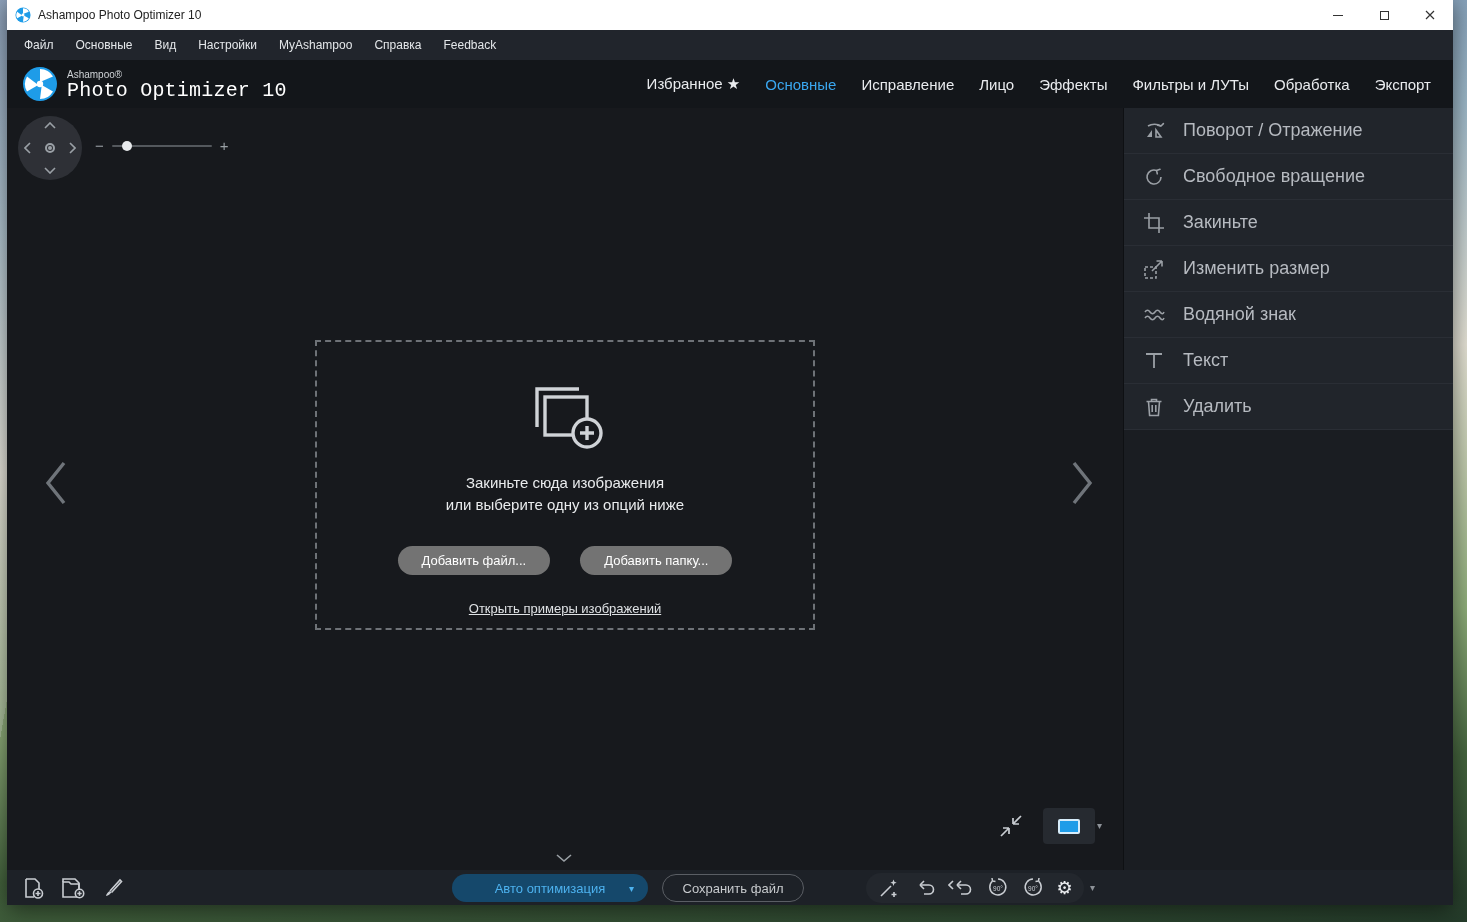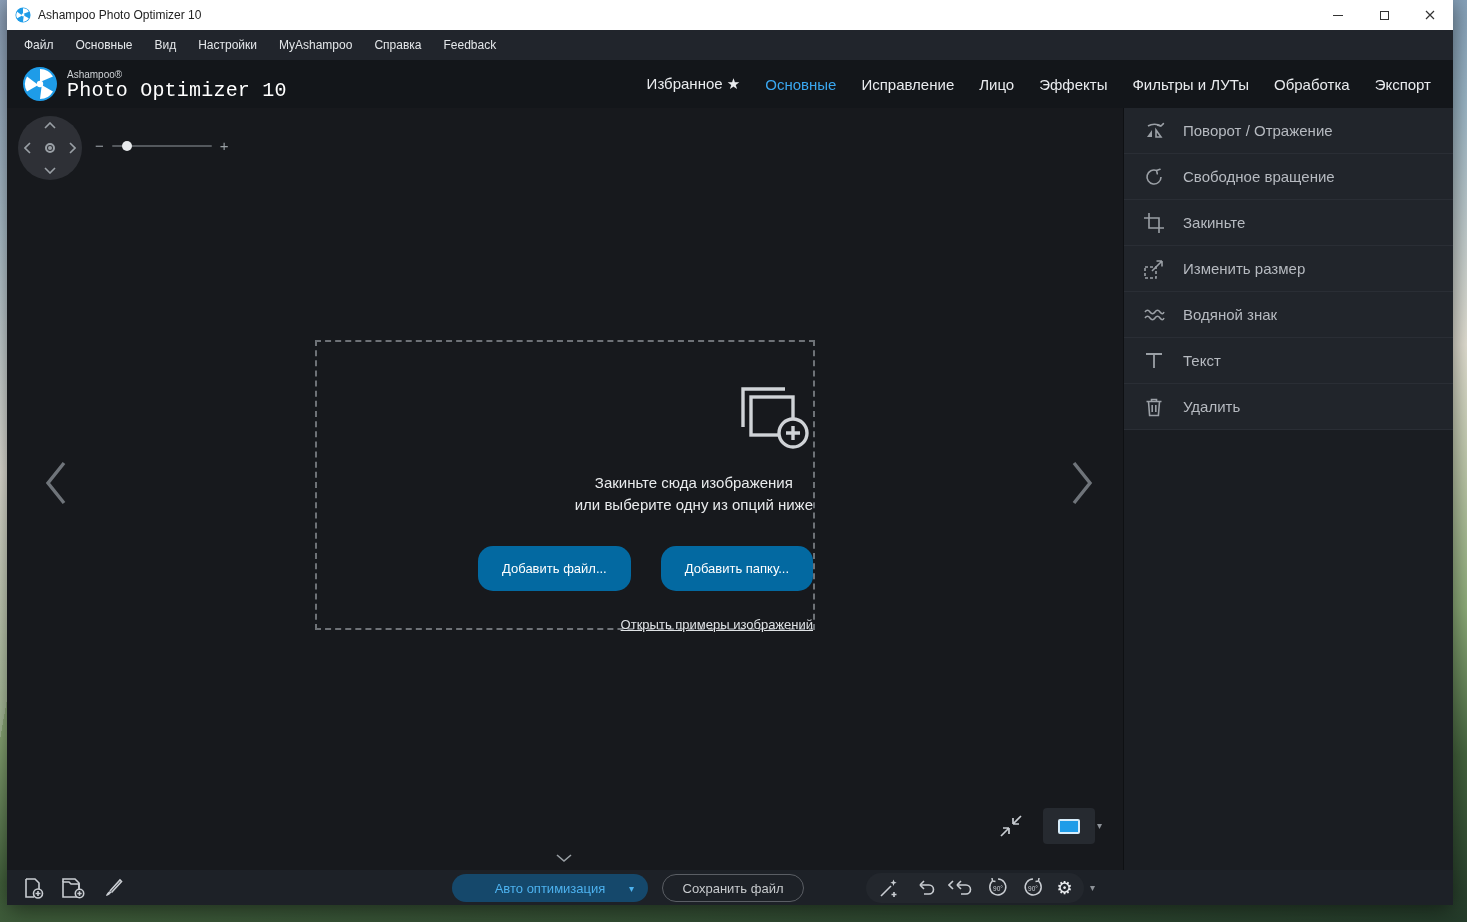--- a/index.html
+++ b/index.html
@@ -53,32 +53,32 @@
   .zoom { position:absolute; left:88px; top:30px; display:flex; align-items:center; gap:8px; color:#9aa0a5; }
   .zoom-sign { font-size:15px; line-height:15px; }
   .zoom-track { position:relative; width:100px; height:2px; background:#54585d; border-radius:1px; }
   .zoom-thumb { position:absolute; left:10px; top:-4px; width:10px; height:10px; border-radius:50%; background:#e8eaec; }
 
   
   .nav-chevron { position:absolute; color:#6f747a; }
 
   
   .dropzone { position:absolute; left:308px; top:232px; width:500px; height:290px;
-    border:2px dashed #6e7277; display:flex; flex-direction:column; align-items:flex-end; padding-top:33px; }
+    border:2px dashed #6e7277; display:flex; flex-direction:column; align-items:center; padding-top:33px; }
   .drop-lines { margin-top:23px; text-align:center; font-size:15px; color:#e9ebed; line-height:22px; }
   .drop-buttons { display:flex; gap:30px; margin-top:30px; }
-  .btn-blue { height:45px; padding:0 24px; border:none; border-radius:15px; background:#0369a1;
+  .btn-blue { height:29px; padding:0 24px; border:none; border-radius:15px; background:#737373;
     color:#ffffff; font-size:13px; font-family:"Liberation Sans",sans-serif; cursor:default; }
   .examples-link { margin-top:26px; font-size:13px; color:#dfe2e5; text-decoration:underline; cursor:default; }
 
   
   .tools-panel { position:absolute; top:0; right:0; bottom:0; width:330px; background:#1a1d22; border-left:1px solid #0e1013; }
   .tool-item { height:46px; display:flex; align-items:center; gap:16px; padding-left:17px;
     background:#21252b; border-bottom:1px solid #2a2e35; color:#9ba0a6; cursor:default; }
-  .tool-label { font-size:15px; color:#b6bac0; }
+  .tool-label { font-size:18px; color:#b6bac0; }
   .ti { width:26px; display:flex; justify-content:center; }
 
   
   .fit-icon { position:absolute; left:990px; top:704px; color:#c9cdd2; cursor:default; }
   .display-btn { position:absolute; left:1036px; top:700px; width:52px; height:36px; border-radius:4px;
     background:#262a30; display:flex; align-items:center; justify-content:center; cursor:default; }
   .display-swatch { width:22px; height:15px; background:#1e9ce8; border:2px solid #d6ecfa; border-radius:2px; }
   .display-caret { position:absolute; left:1090px; top:712px; font-size:10px; color:#8d9298; }
 
   .thumb-toggle { position:absolute; left:549px; top:746px; color:#9aa0a5; cursor:default; }

